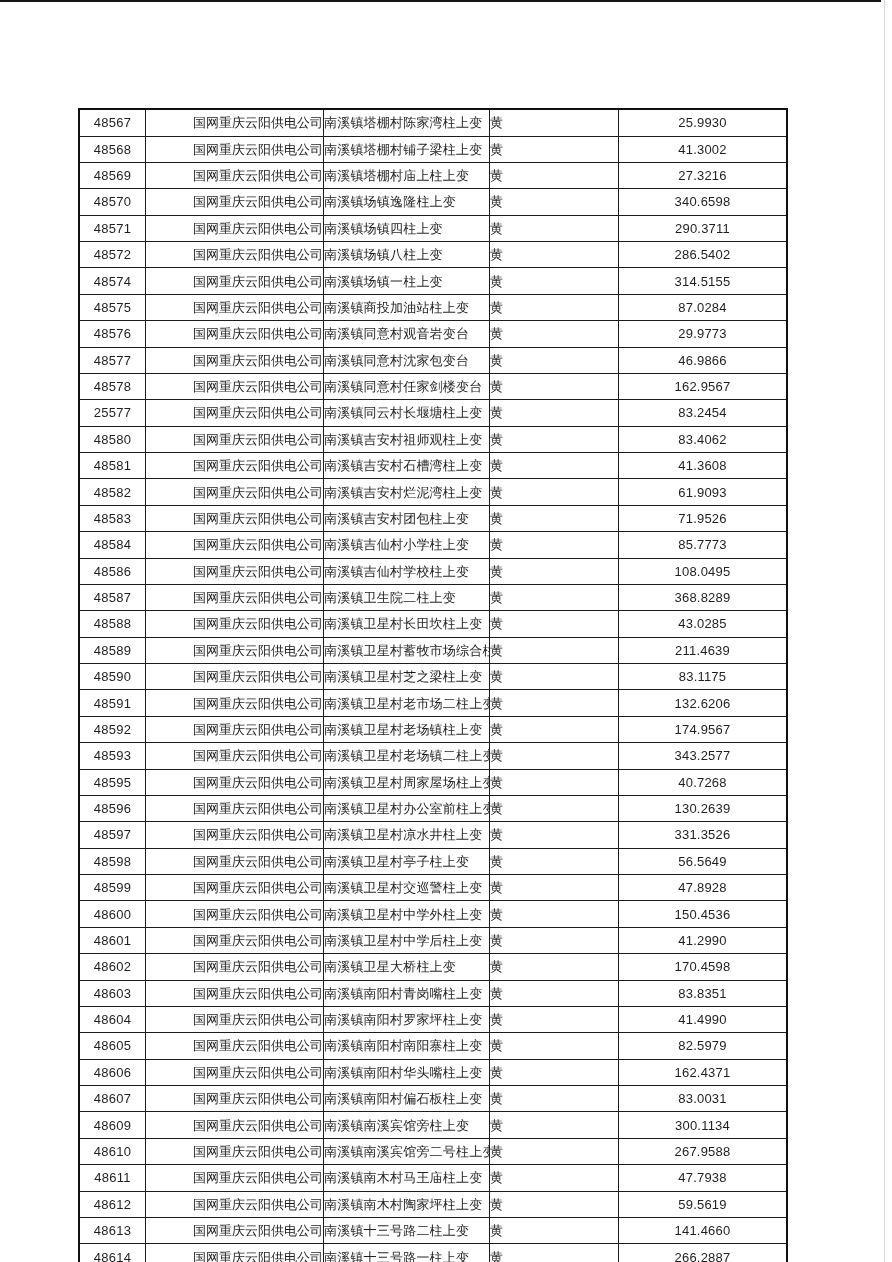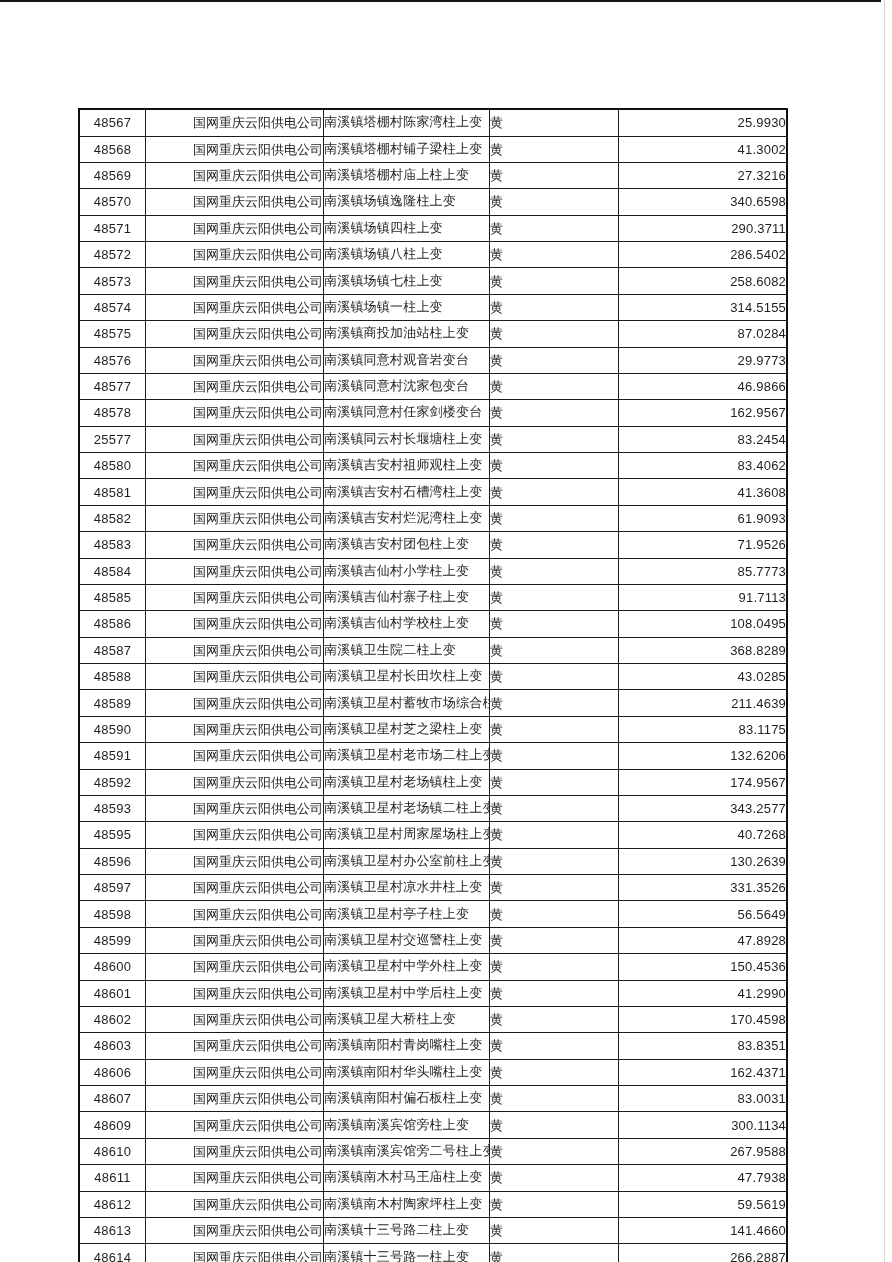--- a/index.html
+++ b/index.html
@@ -62,31 +62,30 @@
     text-align: right;
     padding-left: 3px;
     font-size: 13px;
   }
   td.col-name {
     width: 165px;
     text-align: left;
     padding-left: 2px;
     font-size: 13.5px;
     letter-spacing: 0.2px;
-    font-family: Liberation Mono, monospace;
   }
   td.col-grade {
     width: 128px;
     text-align: left;
     padding-left: 3px;
     font-size: 13px;
   }
   td.col-value {
     width: 167px;
-    text-align: right;
+    text-align: center;
     font-size: 13.5px;
     letter-spacing: 0.2px;
   }
 </style>
 </head>
 <body>
 
 <div class="scan-top-edge"></div>
 <div class="scan-right-edge"></div>
 
@@ -128,27 +127,20 @@
         <td class="col-value">290.3711</td>
       </tr>
       <tr>
         <td class="col-id">48572</td>
         <td class="col-company">国网重庆云阳供电公司</td>
         <td class="col-name">南溪镇场镇八柱上变</td>
         <td class="col-grade">黄</td>
         <td class="col-value">286.5402</td>
       </tr>
       <tr>
-        <td class="col-id">48573</td>
-        <td class="col-company">国网重庆云阳供电公司</td>
-        <td class="col-name">南溪镇场镇七柱上变</td>
-        <td class="col-grade">黄</td>
-        <td class="col-value">258.6082</td>
-      </tr>
-      <tr>
         <td class="col-id">48574</td>
         <td class="col-company">国网重庆云阳供电公司</td>
         <td class="col-name">南溪镇场镇一柱上变</td>
         <td class="col-grade">黄</td>
         <td class="col-value">314.5155</td>
       </tr>
       <tr>
         <td class="col-id">48575</td>
         <td class="col-company">国网重庆云阳供电公司</td>
         <td class="col-name">南溪镇商投加油站柱上变</td>
@@ -212,27 +204,20 @@
         <td class="col-value">71.9526</td>
       </tr>
       <tr>
         <td class="col-id">48584</td>
         <td class="col-company">国网重庆云阳供电公司</td>
         <td class="col-name">南溪镇吉仙村小学柱上变</td>
         <td class="col-grade">黄</td>
         <td class="col-value">85.7773</td>
       </tr>
       <tr>
-        <td class="col-id">48585</td>
-        <td class="col-company">国网重庆云阳供电公司</td>
-        <td class="col-name">南溪镇吉仙村寨子柱上变</td>
-        <td class="col-grade">黄</td>
-        <td class="col-value">91.7113</td>
-      </tr>
-      <tr>
         <td class="col-id">48586</td>
         <td class="col-company">国网重庆云阳供电公司</td>
         <td class="col-name">南溪镇吉仙村学校柱上变</td>
         <td class="col-grade">黄</td>
         <td class="col-value">108.0495</td>
       </tr>
       <tr>
         <td class="col-id">48587</td>
         <td class="col-company">国网重庆云阳供电公司</td>
         <td class="col-name">南溪镇卫生院二柱上变</td>
@@ -336,20 +321,34 @@
         <td class="col-name">南溪镇卫星大桥柱上变</td>
         <td class="col-grade">黄</td>
         <td class="col-value">170.4598</td>
       </tr>
       <tr>
         <td class="col-id">48603</td>
         <td class="col-company">国网重庆云阳供电公司</td>
         <td class="col-name">南溪镇南阳村青岗嘴柱上变</td>
         <td class="col-grade">黄</td>
         <td class="col-value">83.8351</td>
+      </tr>
+      <tr>
+        <td class="col-id">48604</td>
+        <td class="col-company">国网重庆云阳供电公司</td>
+        <td class="col-name">南溪镇南阳村罗家坪柱上变</td>
+        <td class="col-grade">黄</td>
+        <td class="col-value">41.4990</td>
+      </tr>
+      <tr>
+        <td class="col-id">48605</td>
+        <td class="col-company">国网重庆云阳供电公司</td>
+        <td class="col-name">南溪镇南阳村南阳寨柱上变</td>
+        <td class="col-grade">黄</td>
+        <td class="col-value">82.5979</td>
       </tr>
       <tr>
         <td class="col-id">48606</td>
         <td class="col-company">国网重庆云阳供电公司</td>
         <td class="col-name">南溪镇南阳村华头嘴柱上变</td>
         <td class="col-grade">黄</td>
         <td class="col-value">162.4371</td>
       </tr>
       <tr>
         <td class="col-id">48607</td>

